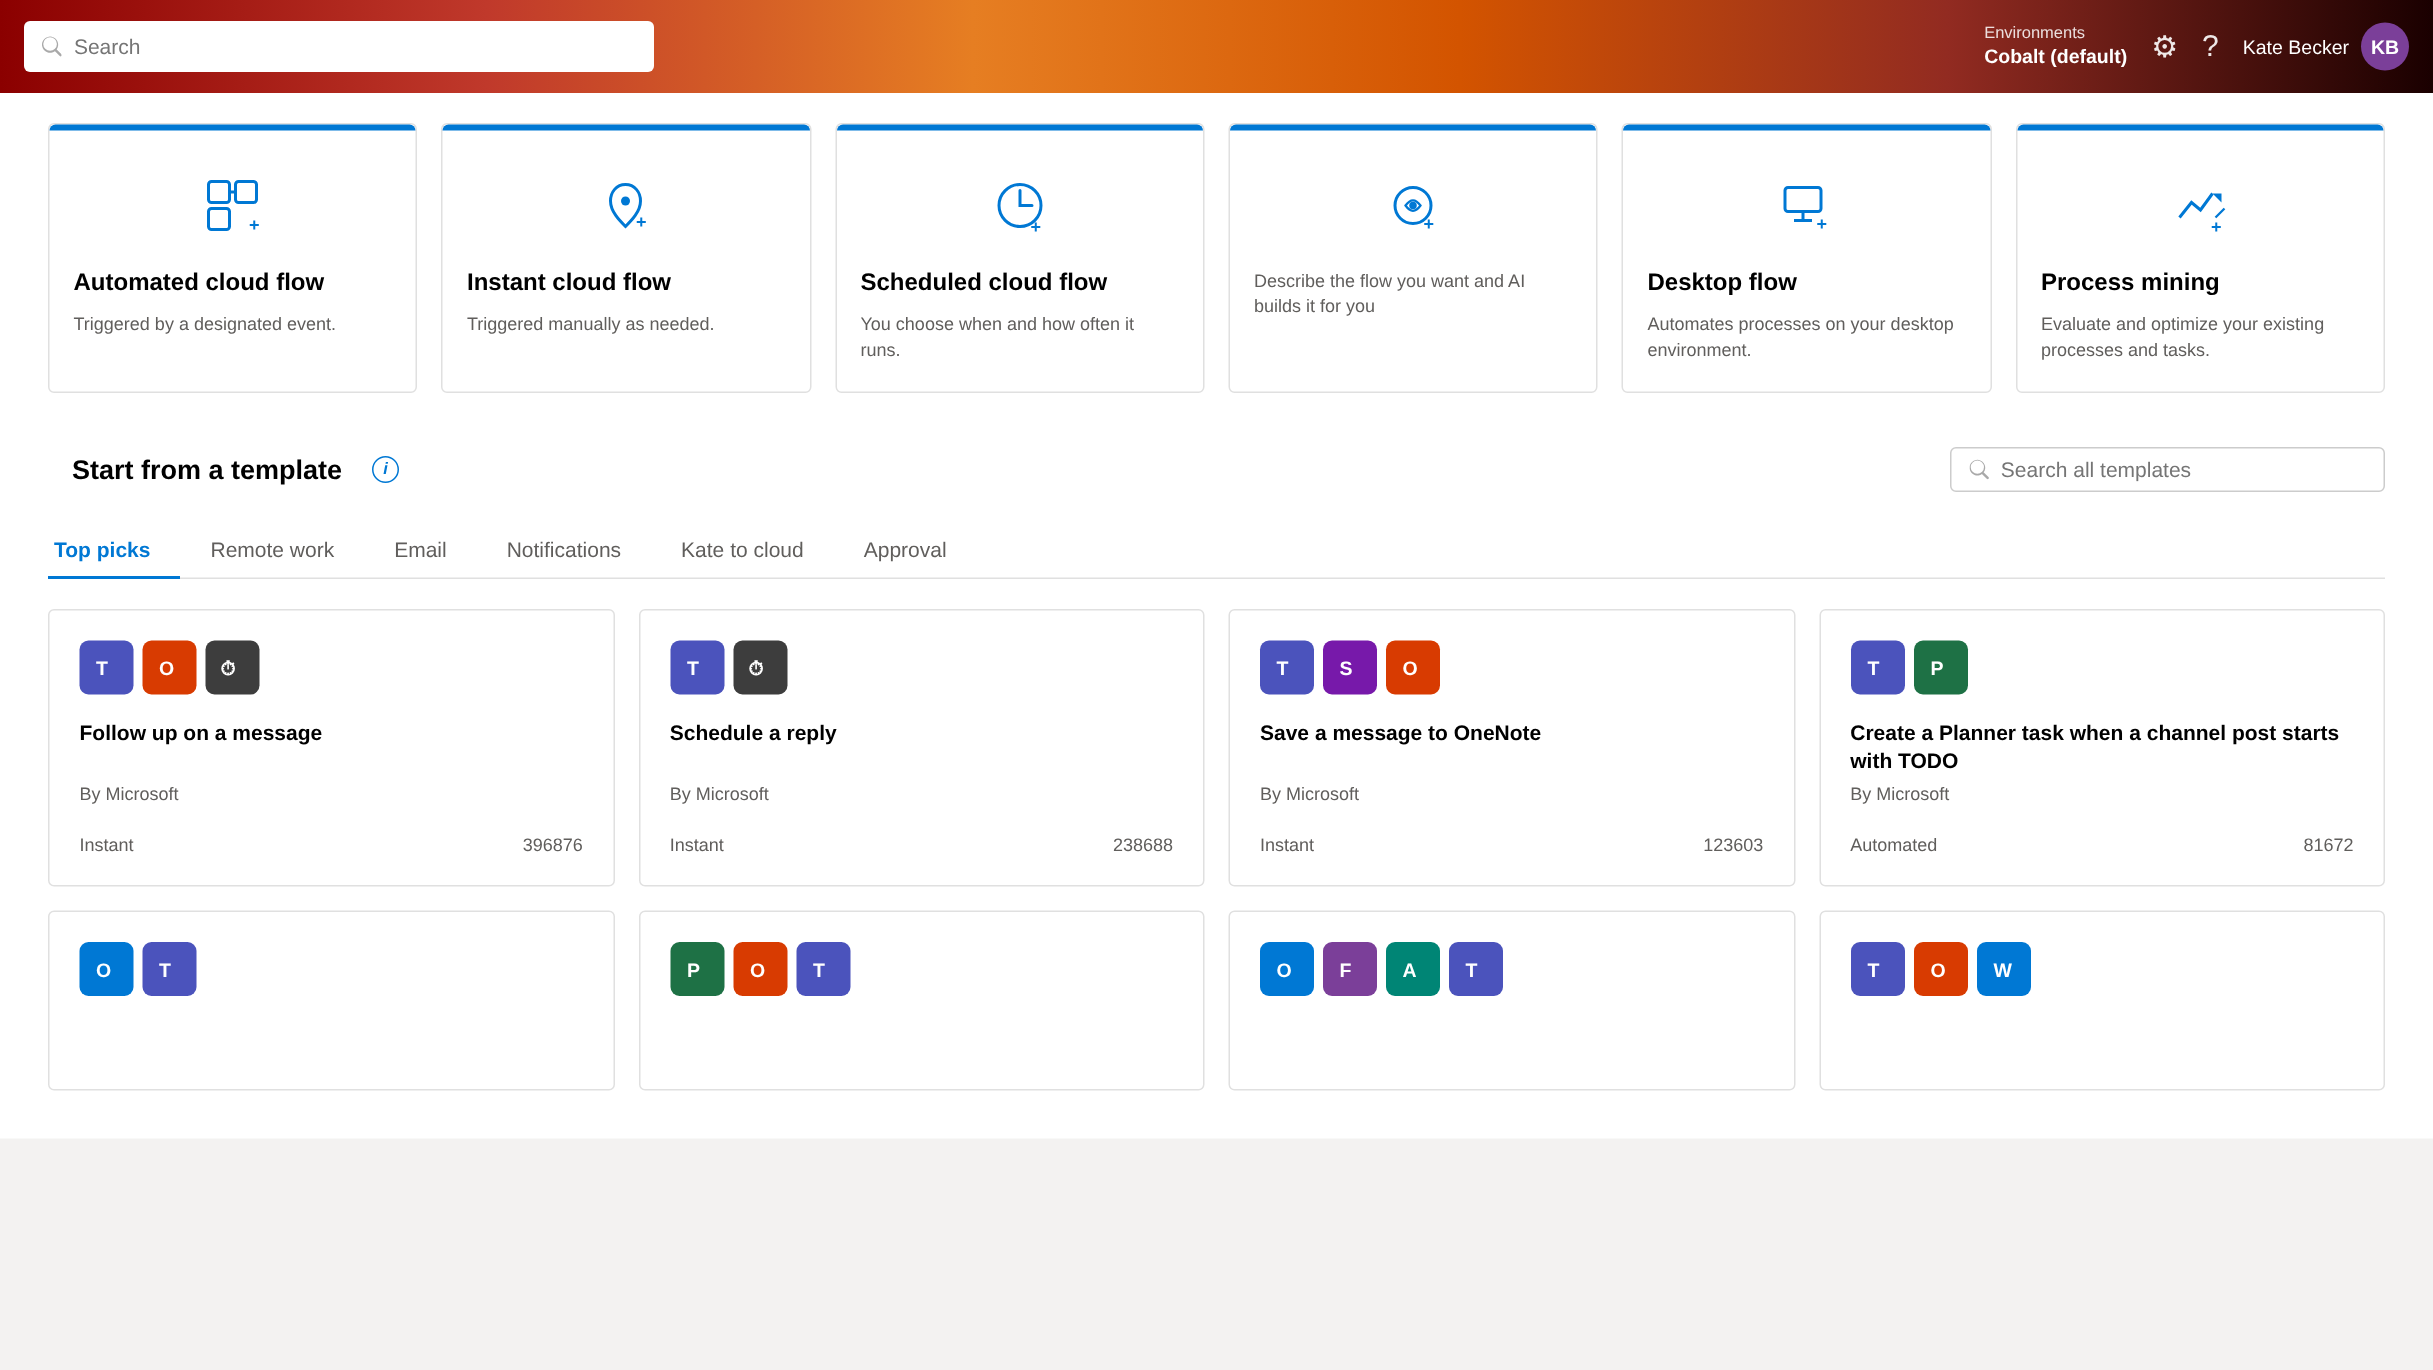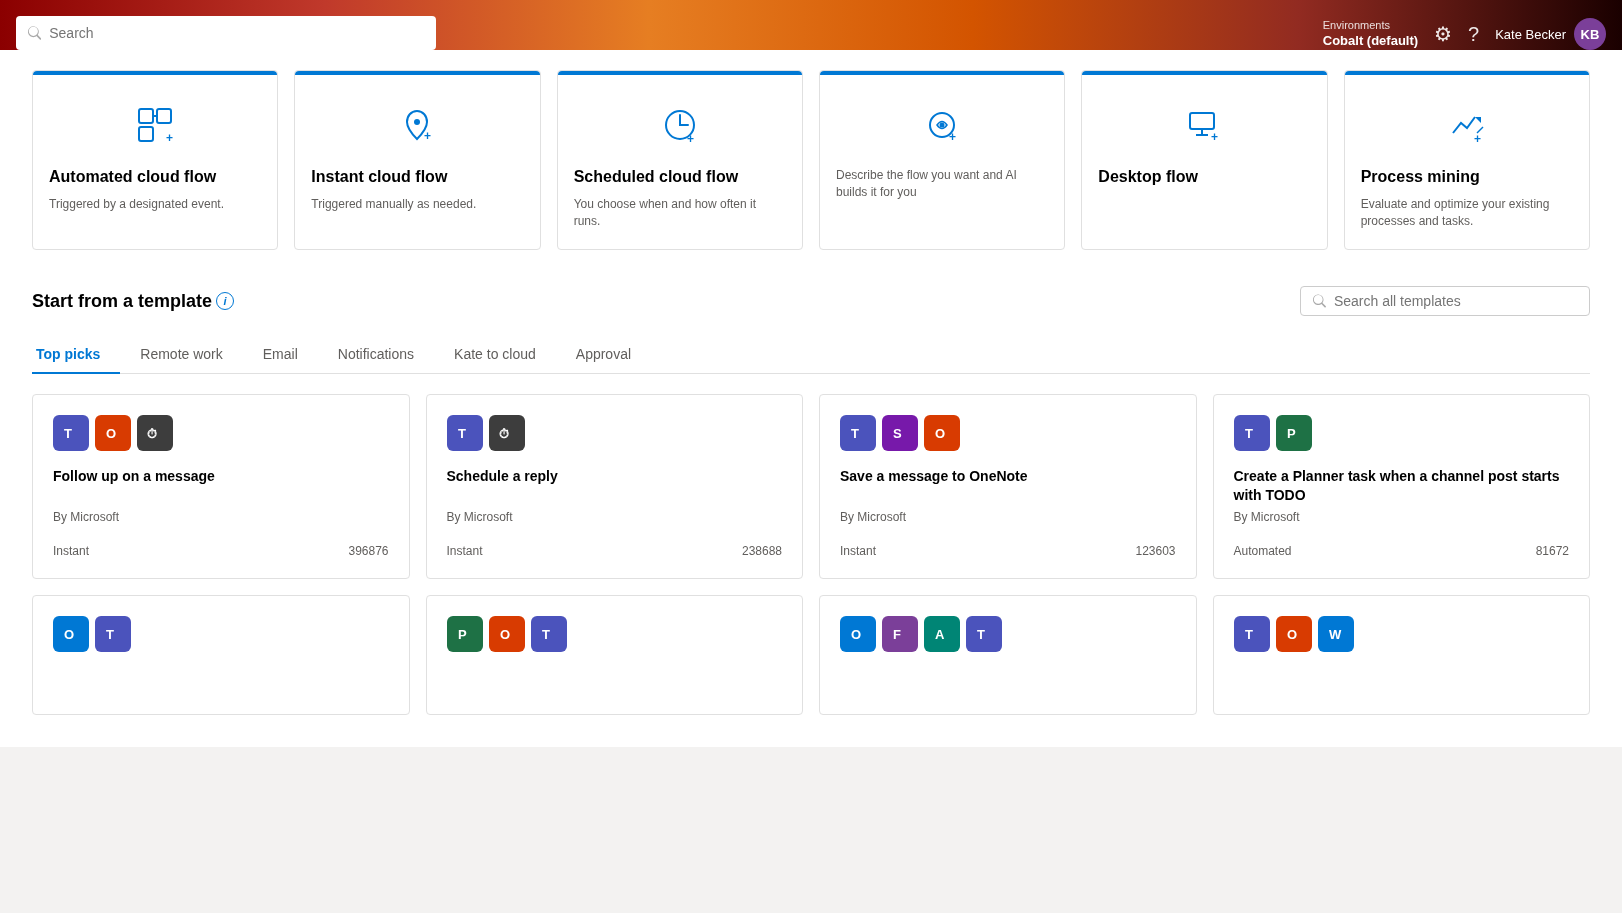--- a/index.html
+++ b/index.html
@@ -1,23 +1,23 @@
 <!DOCTYPE html>
 <html><head>
   <meta charset="utf-8">
   <style>
     * { box-sizing: border-box; margin: 0; padding: 0; }
     body { font-family: 'Segoe UI', sans-serif; background: #f3f2f1; min-height: 913px; overflow-x: hidden; }
 
     
     .header {
-      height: 50px;
+      height: 62px;
       background: linear-gradient(90deg, #8b0000 0%, #c0392b 20%, #e67e22 40%, #d35400 60%, #922b21 80%, #1a0000 100%);
       display: flex;
-      align-items: flex-end;
+      align-items: center;
       padding: 0 16px;
       gap: 12px;
     }
     .search-bar {
       flex: 0 0 420px;
       height: 34px;
       background: white;
       border-radius: 4px;
       display: flex;
       align-items: center;
@@ -87,21 +87,22 @@
       align-items: center;
       justify-content: space-between;
       margin-bottom: 20px;
     }
     .template-title {
       font-size: 18px;
       font-weight: 600;
       color: #000;
       display: flex;
       align-items: center;
-      gap: 4px;
+      gap: 20px;
+      margin-left: 16px;
     }
     .info-icon {
       width: 18px; height: 18px;
       border-radius: 50%;
       border: 1.5px solid #0078d4;
       color: #0078d4;
       font-size: 11px;
       display: flex; align-items: center; justify-content: center;
       font-style: italic;
       font-weight: 700;
@@ -291,20 +292,21 @@
     <div class="flow-card-icon">
       <svg viewBox="0 0 40 40" fill="none" xmlns="http://www.w3.org/2000/svg">
     <rect x="6" y="8" width="24" height="16" rx="2" stroke="#0078d4" stroke-width="2" fill="none"></rect>
     <line x1="18" y1="24" x2="18" y2="30" stroke="#0078d4" stroke-width="2"></line>
     <line x1="12" y1="30" x2="24" y2="30" stroke="#0078d4" stroke-width="2"></line>
     <text x="27" y="36" font-size="12" fill="#0078d4" font-weight="bold">+</text>
   </svg>
     </div>
     <div class="flow-card-body">
       <div class="flow-card-title">Desktop flow</div>
+      <div class="flow-card-desc">Automates processes on your desktop environment.</div>
     </div>
   </div>
       <div class="flow-card">
     <div class="flow-card-top-bar"></div>
     <div class="flow-card-icon">
       <svg viewBox="0 0 40 40" fill="none" xmlns="http://www.w3.org/2000/svg">
     <polyline points="6,28 14,18 20,23 28,12" stroke="#0078d4" stroke-width="2" fill="none"></polyline>
     <polygon points="28,12 34,12 34,18" fill="#0078d4"></polygon>
     <line x1="30" y1="28" x2="36" y2="22" stroke="#0078d4" stroke-width="1.5"></line>
     <text x="27" y="38" font-size="12" fill="#0078d4" font-weight="bold">+</text>

